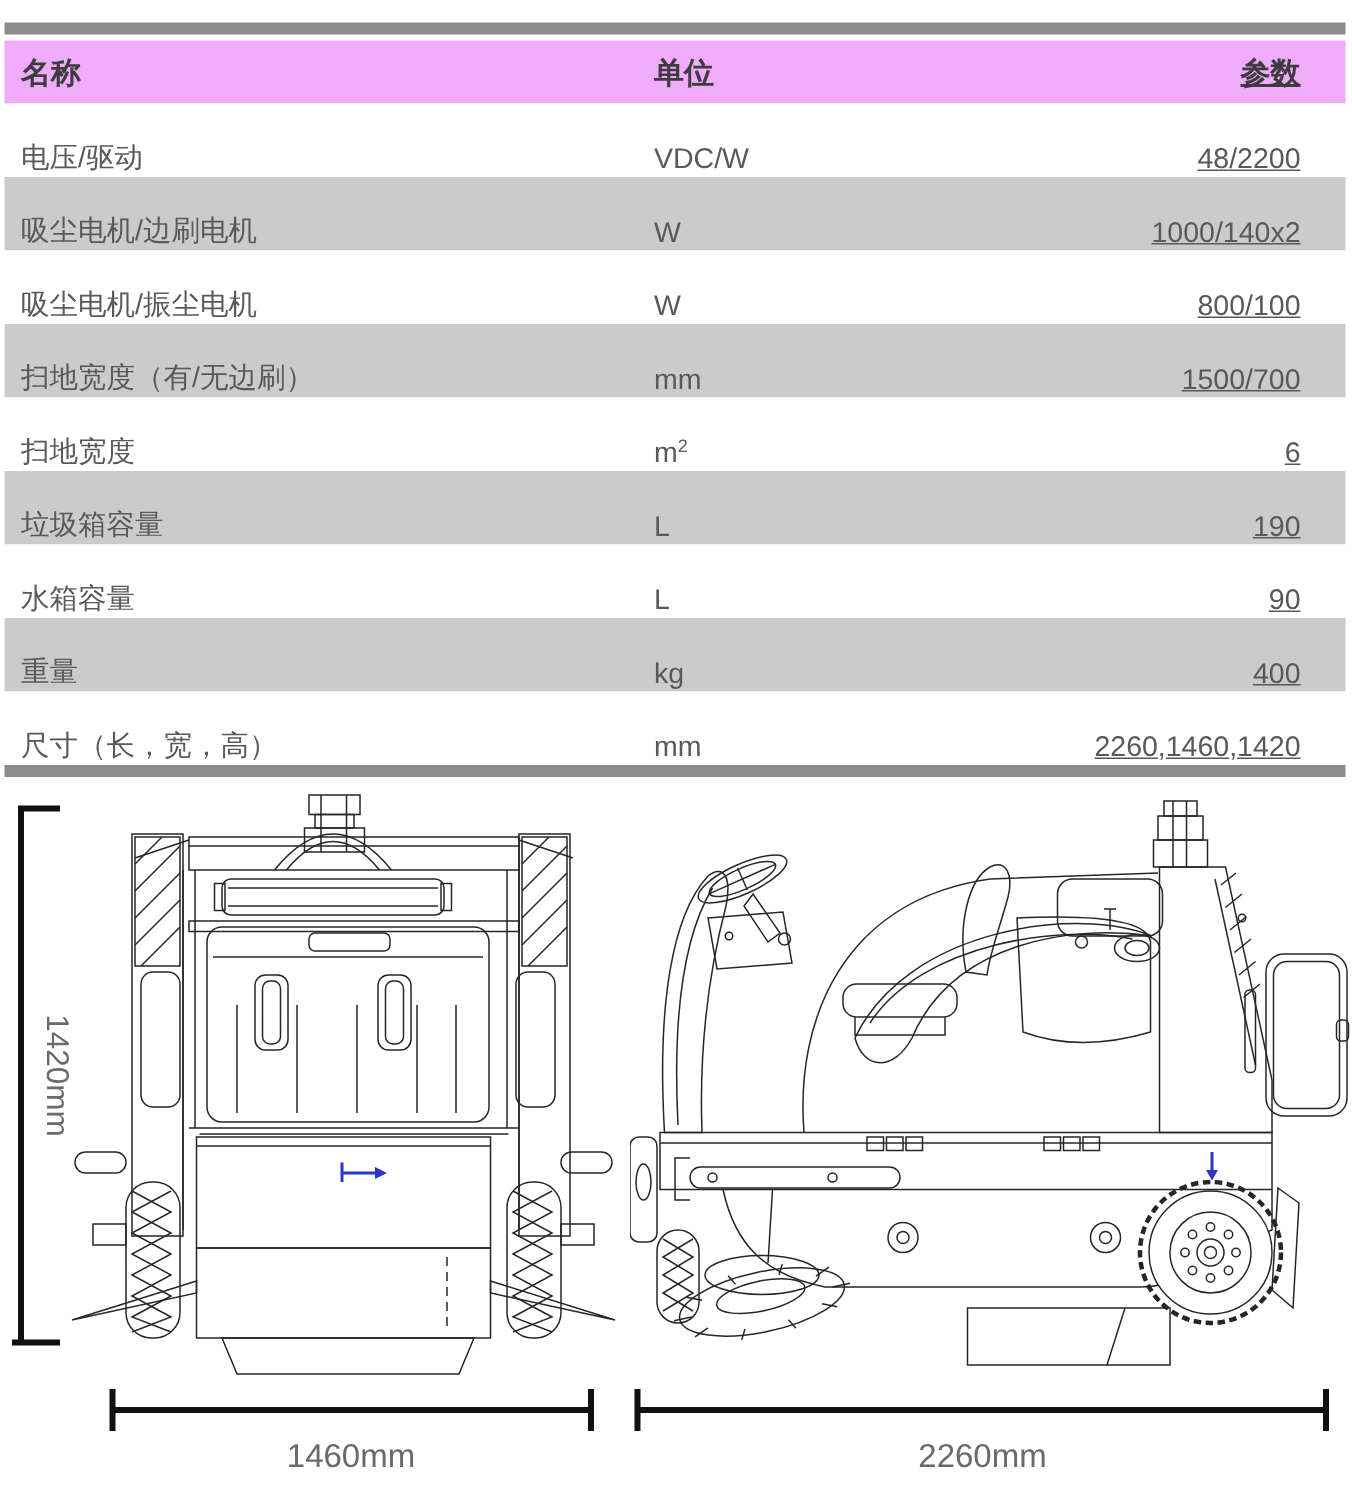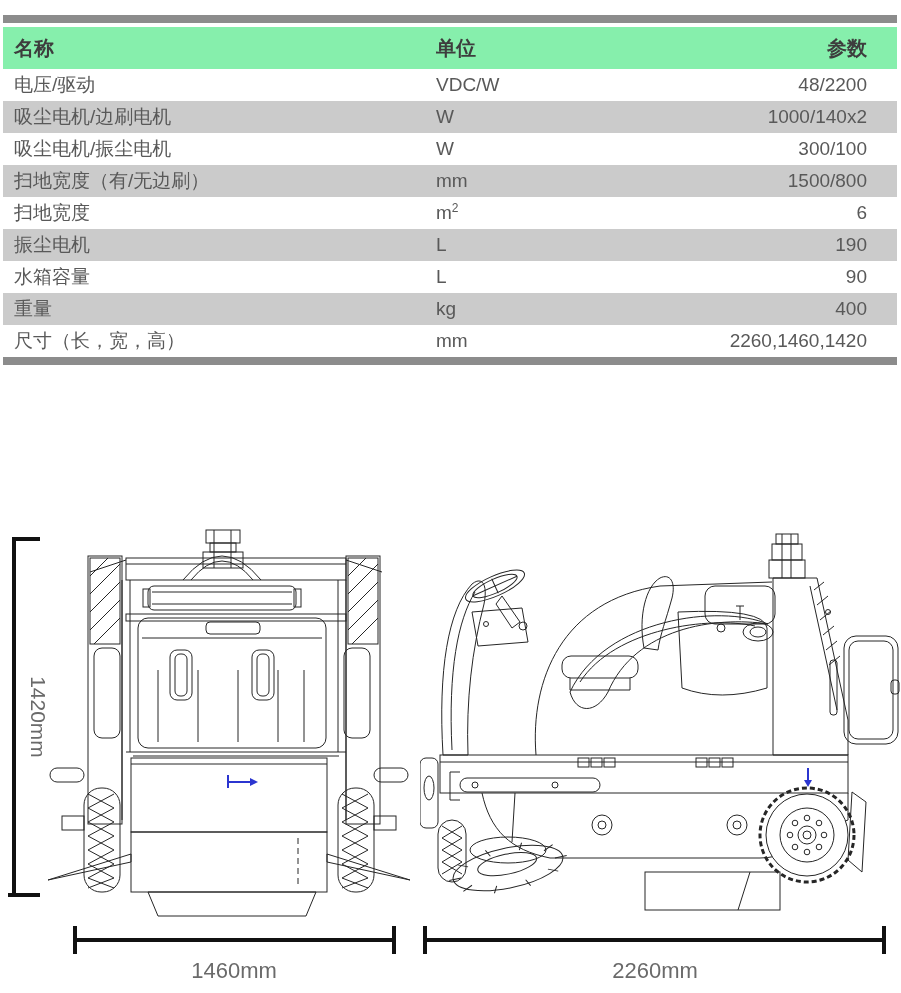--- a/index.html
+++ b/index.html
@@ -4,29 +4,29 @@
 <style>
   * { margin: 0; padding: 0; box-sizing: border-box; }
   html, body { background: #ffffff; }
   body { font-family: "Liberation Sans", "DejaVu Sans", sans-serif; }
   .page { position: relative; width: 901px; height: 993px; background: #ffffff; overflow: hidden; }
 
   
   .table-wrap { position: absolute; left: 3px; top: 15px; width: 894px; }
   .bar { height: 8px; background: #8c8c8c; }
   .bar-top { margin-bottom: 4px; }
-  .thead { display: flex; align-items: center; height: 42px; background: #86efac;
+  .thead { display: flex; align-items: center; height: 42px; background: #f0abfc;
            font-size: 20px; font-weight: bold; color: #3d3d3d; }
-  .rows .row { display: flex; align-items: center; height: 32px;
+  .rows .row { display: flex; align-items: flex-end; height: 49px;
                font-size: 19px; color: #595959; background: #ffffff; }
   .rows .row:nth-child(even) { background: #cbcbcb; }
   .cell { white-space: nowrap; }
   .col-name  { flex: 0 0 407px; padding-left: 11px; }
   .col-unit  { flex: 1 1 auto; margin-left: 26px; }
-  .col-value { flex: 0 0 auto; margin-left: auto; padding-right: 30px; text-align: right; }
+  .col-value { flex: 0 0 auto; margin-left: auto; padding-right: 30px; text-align: right; text-decoration: underline; }
   .col-unit sup { font-size: 12px; }
 
   
   .drawings { position: absolute; left: 0; top: 520px; width: 901px; height: 473px; }
   .drw { position: absolute; top: 0; }
   .drw-rear { left: 0; }
   .drw-side { left: 420px; }
   svg text { font-family: "Liberation Sans", "DejaVu Sans", sans-serif; }
 </style>
 </head>
@@ -52,37 +52,37 @@
 
     <div class="row">
       <div class="cell col-name">吸尘电机/边刷电机</div>
       <div class="cell col-unit">W</div>
       <div class="cell col-value">1000/140x2</div>
     </div>
 
     <div class="row">
       <div class="cell col-name">吸尘电机/振尘电机</div>
       <div class="cell col-unit">W</div>
-      <div class="cell col-value">300/100</div>
+      <div class="cell col-value">800/100</div>
     </div>
 
     <div class="row">
       <div class="cell col-name">扫地宽度（有/无边刷）</div>
       <div class="cell col-unit">mm</div>
-      <div class="cell col-value">1500/800</div>
+      <div class="cell col-value">1500/700</div>
     </div>
 
     <div class="row">
       <div class="cell col-name">扫地宽度</div>
       <div class="cell col-unit">m<sup>2</sup></div>
       <div class="cell col-value">6</div>
     </div>
 
     <div class="row">
-      <div class="cell col-name">振尘电机</div>
+      <div class="cell col-name">垃圾箱容量</div>
       <div class="cell col-unit">L</div>
       <div class="cell col-value">190</div>
     </div>
 
     <div class="row">
       <div class="cell col-name">水箱容量</div>
       <div class="cell col-unit">L</div>
       <div class="cell col-value">90</div>
     </div>
 

